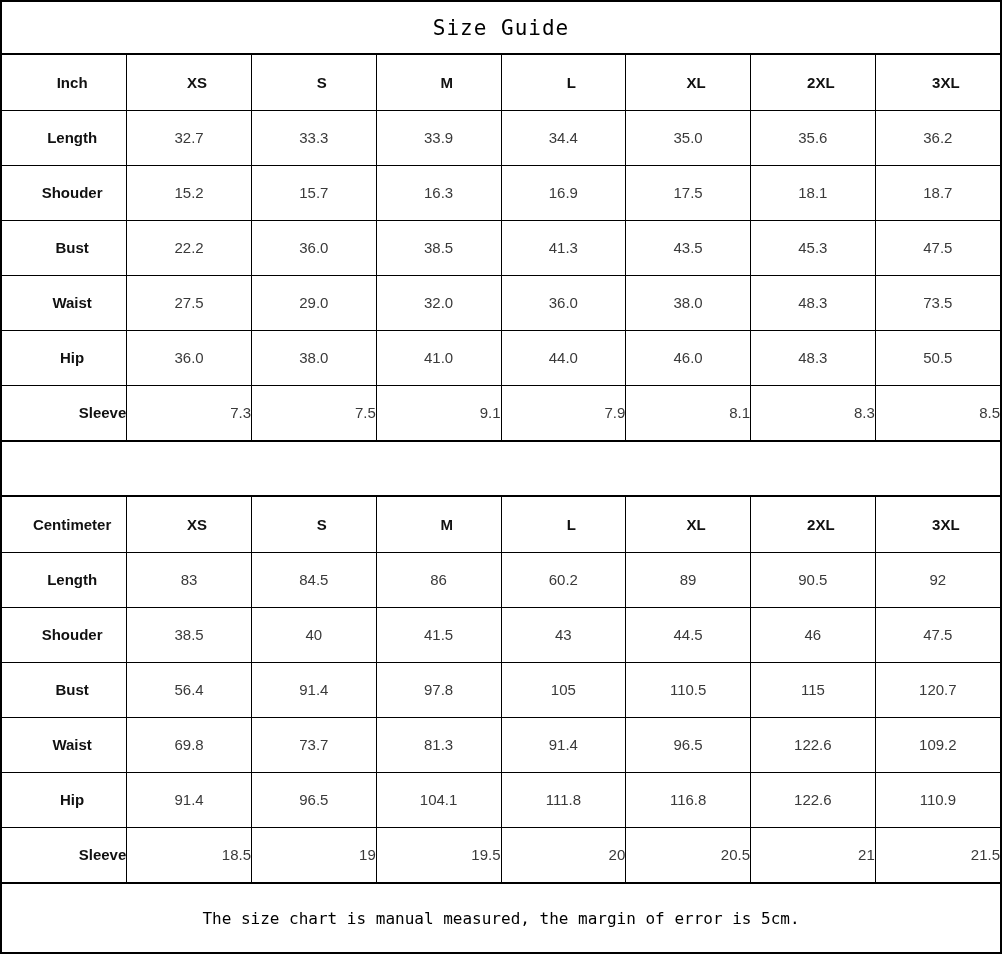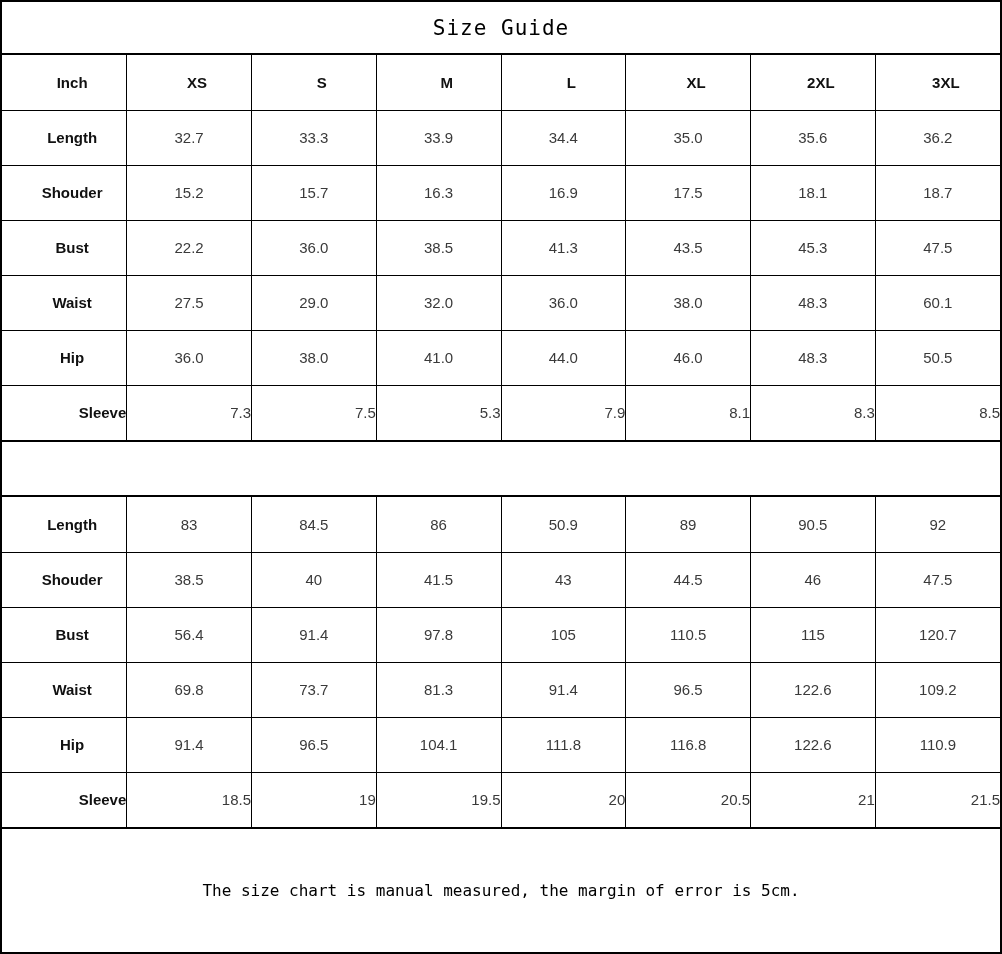--- a/index.html
+++ b/index.html
@@ -126,55 +126,65 @@
           <td>47.5</td>
         </tr>
         <tr>
           <th>Waist</th>
           <td>27.5</td>
           <td>29.0</td>
           <td>32.0</td>
           <td>36.0</td>
           <td>38.0</td>
           <td>48.3</td>
-          <td>60.1</td>
+          <td>73.5</td>
         </tr>
         <tr>
           <th>Hip</th>
           <td>36.0</td>
           <td>38.0</td>
           <td>41.0</td>
           <td>44.0</td>
           <td>46.0</td>
           <td>48.3</td>
           <td>50.5</td>
         </tr>
         <tr>
           <th>Sleeve</th>
           <td>7.3</td>
           <td>7.5</td>
-          <td>5.3</td>
+          <td>9.1</td>
           <td>7.9</td>
           <td>8.1</td>
           <td>8.3</td>
           <td>8.5</td>
         </tr>
       </tbody>
     </table>
 
   <div class="spacer-row"></div>
 
   <table class="size-table">
       <tbody>
         <tr>
+          <th>Centimeter</th>
+          <th>XS</th>
+          <th>S</th>
+          <th>M</th>
+          <th>L</th>
+          <th>XL</th>
+          <th>2XL</th>
+          <th>3XL</th>
+        </tr>
+        <tr>
           <th>Length</th>
           <td>83</td>
           <td>84.5</td>
           <td>86</td>
-          <td>50.9</td>
+          <td>60.2</td>
           <td>89</td>
           <td>90.5</td>
           <td>92</td>
         </tr>
         <tr>
           <th>Shouder</th>
           <td>38.5</td>
           <td>40</td>
           <td>41.5</td>
           <td>43</td>

